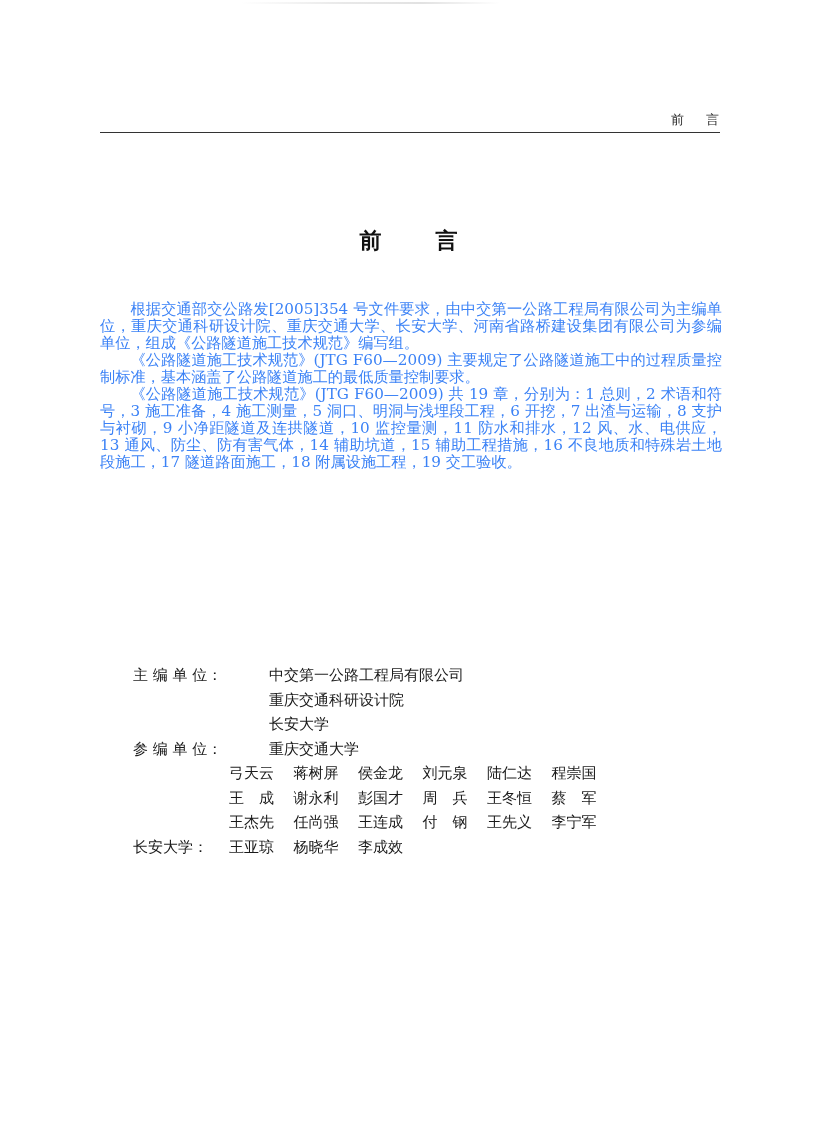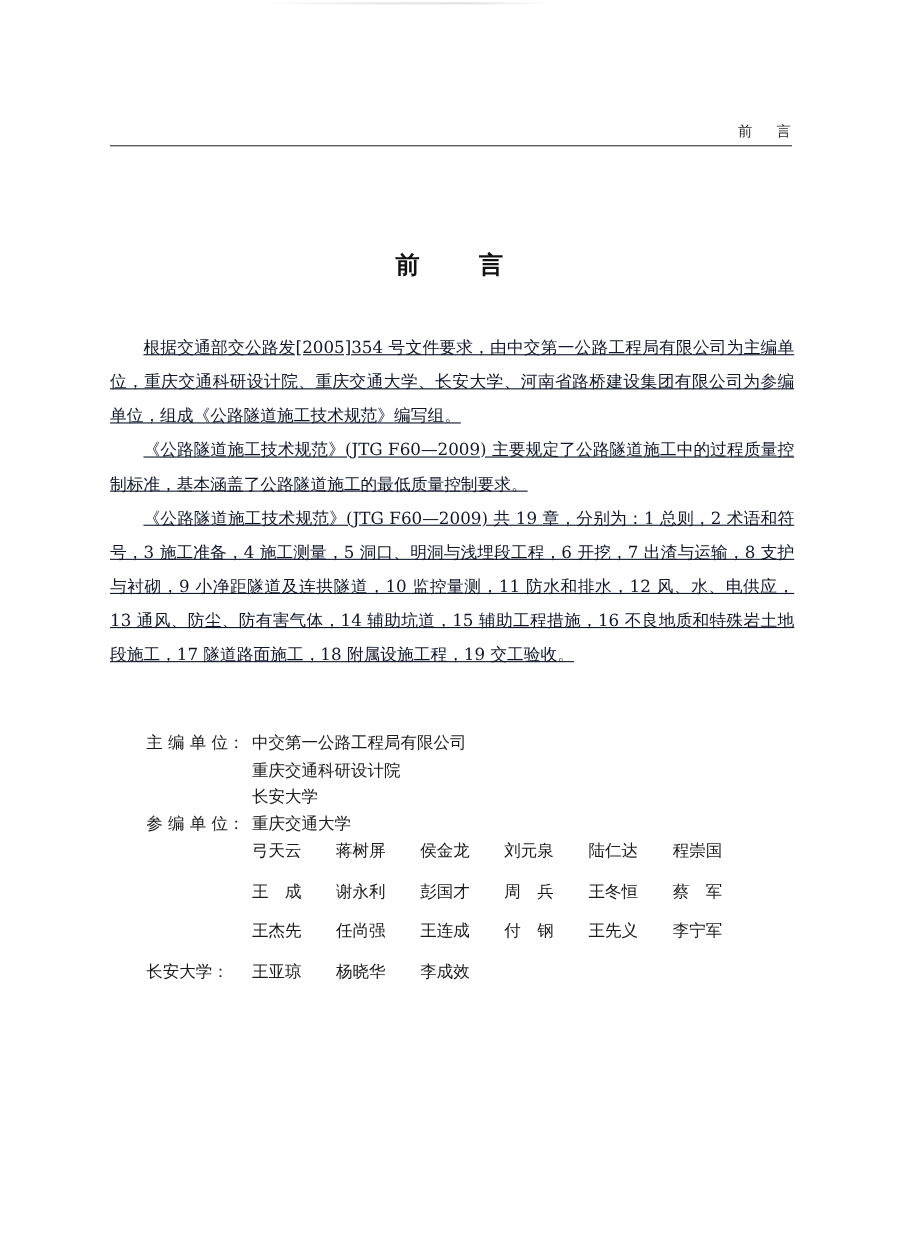--- a/index.html
+++ b/index.html
@@ -52,24 +52,23 @@
       letter-spacing: 54px;
       text-indent: 54px;
       color: #111;
     }
     .body-text {
       position: absolute;
       top: 301px;
       left: 100px;
       width: 622px;
       font-size: 15.2px;
-      line-height: 31px;
+      line-height: 17px;
       text-align: justify;
-      color: #0f172a;
-      text-decoration: underline;
+      color: #3b82f6;
     }
     .body-text p {
       margin: 0;
       text-indent: 2em;
     }
     .credits {
       position: absolute;
       top: 663px;
       left: 133px;
       font-size: 15px;
@@ -81,26 +80,26 @@
       align-items: flex-end;
     }
     .credit-label {
       width: 96px;
       flex-shrink: 0;
       white-space: nowrap;
     }
     .credit-values {
       display: flex;
       flex-direction: column;
+      margin-left: 40px;
     }
     .name-grid {
       display: grid;
       grid-template-columns: repeat(6, 64.5px);
       row-gap: 0;
-      gap: 12px;
     }
     .name-cell {
       white-space: pre;
     }
   </style>
 </head>
 <body>
 
 <div class="scan-speckle"></div>
 

